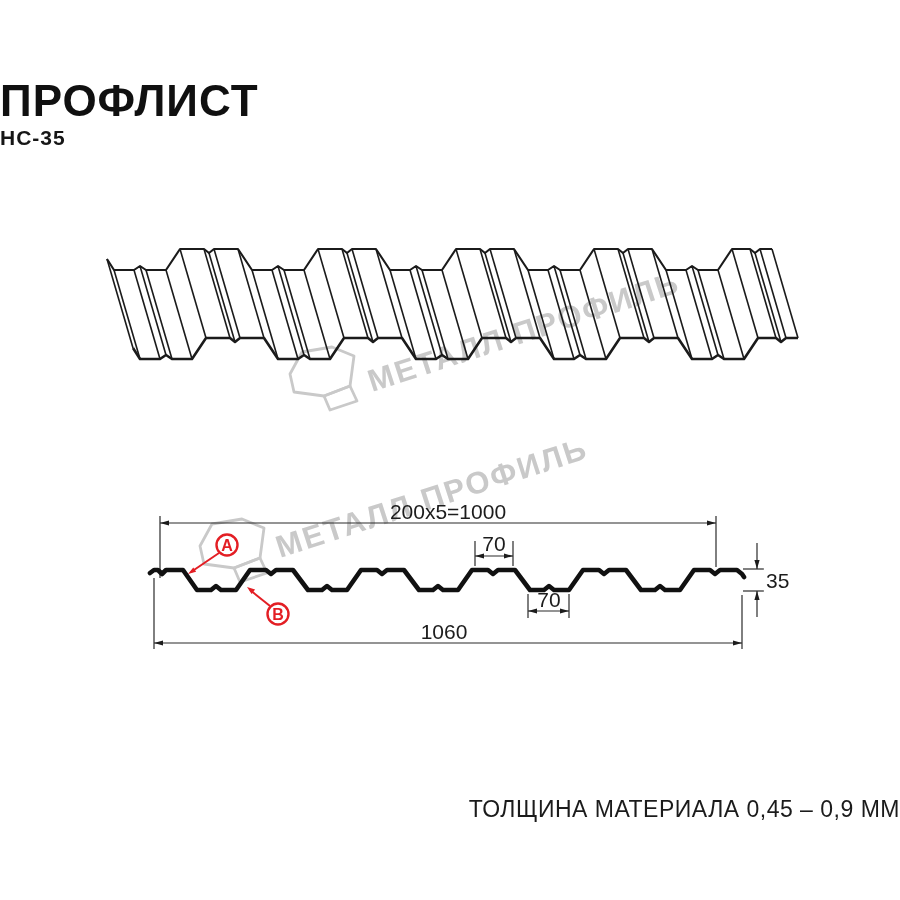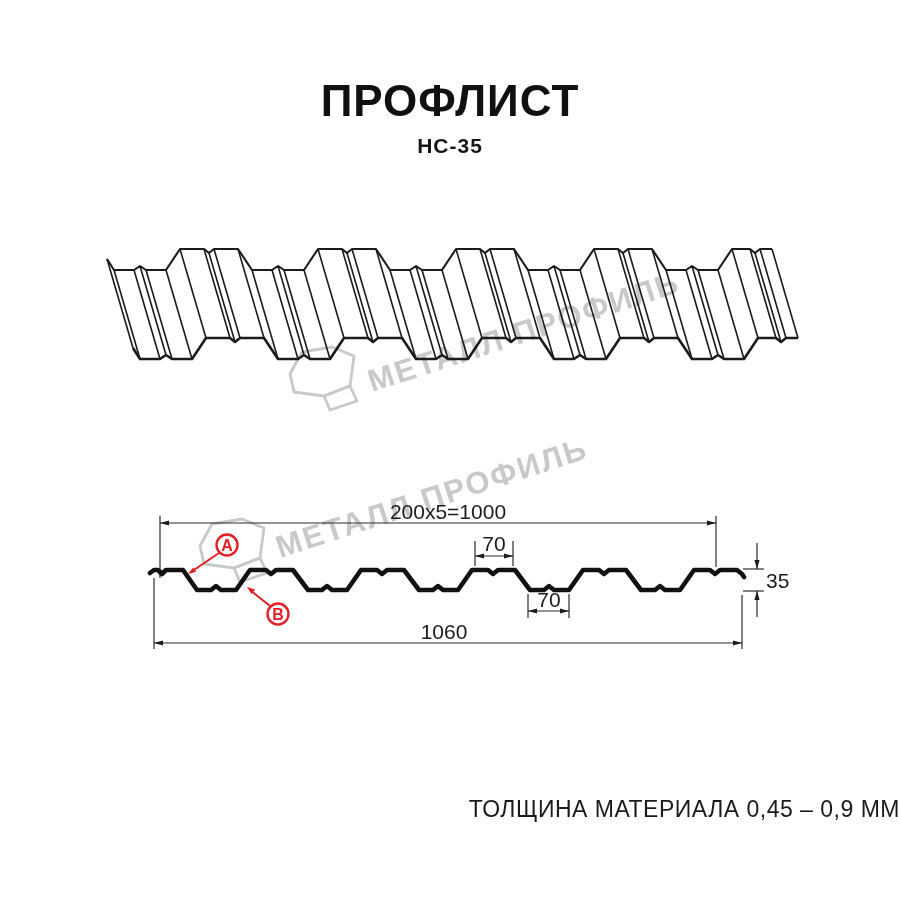--- a/index.html
+++ b/index.html
@@ -1,20 +1,20 @@
 <!DOCTYPE html>
 <html><head>
 <meta charset="utf-8">
 <style>
   html,body{margin:0;padding:0;background:#fff;}
   .page{position:relative;width:900px;height:900px;background:#fff;overflow:hidden;
         font-family:"Liberation Sans", sans-serif;}
-  .title-block{position:absolute;top:76px;left:0;width:900px;text-align:center;}
+  .title-block{position:absolute;top:76px;left:0;width:900px;text-align:left;}
   .title-block h1{margin:0;font-size:44px;font-weight:800;letter-spacing:1px;color:#101010;}
-  .subtitle{margin-top:8px;font-size:21px;font-weight:600;letter-spacing:1px;color:#161616;}
+  .subtitle{margin-top:0;font-size:21px;font-weight:600;letter-spacing:1px;color:#161616;}
   .footer-text{position:absolute;top:796px;left:0;width:900px;text-align:right;
                font-size:23px;font-weight:500;letter-spacing:.5px;color:#1b1b1b;}
   svg.scene{position:absolute;left:0;top:0;}
   .wm-text{font-size:31px;font-weight:700;letter-spacing:2px;fill:#c9c9c9;}
   .dim-line{stroke:#2b2b2b;stroke-width:1.2;fill:none;}
   .dim-arrow{fill:#1c1c1c;stroke:none;}
   .dim-text{font-size:21px;fill:#1c1c1c;}
   .profile2d{fill:none;stroke:#111;stroke-width:4.6;stroke-linejoin:round;stroke-linecap:round;}
   .fold{fill:none;stroke:#1b1b1b;stroke-width:1.6;}
   .outline-front{fill:none;stroke:#1b1b1b;stroke-width:2.6;stroke-linejoin:round;}

